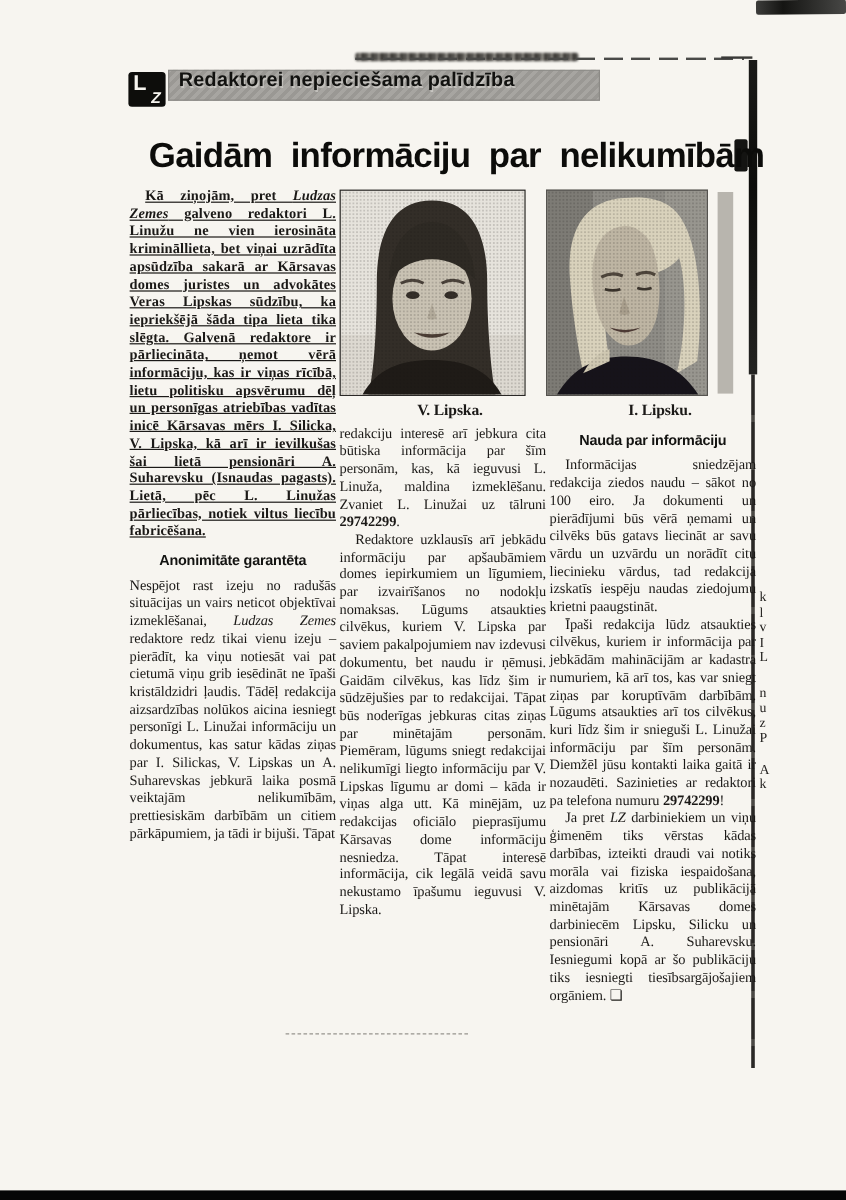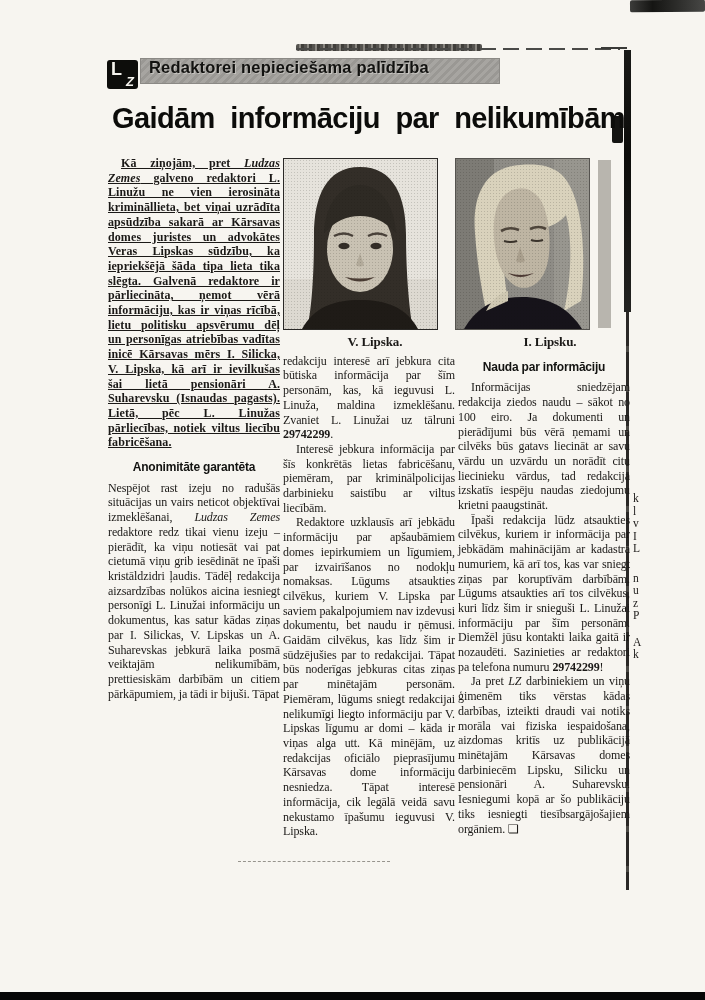--- a/index.html
+++ b/index.html
@@ -22,21 +22,21 @@
   .side-letters{left:633px;top:492px;display:flex;flex-direction:column;font-family:"Liberation Serif",serif;font-size:11.5px;line-height:12.5px;color:#242220;}
   .side-letter:nth-child(6){margin-top:17px;}
   .side-letter:nth-child(10){margin-top:14px;}
 
   
   .logo-box{position:absolute;left:107px;top:60px;width:31px;height:29px;background:#0d0d0b;border-radius:3px;}
   .logo-l{position:absolute;left:4px;top:0px;color:#f6f4ef;font-family:"Liberation Sans",sans-serif;font-weight:700;font-size:18px;line-height:18px;}
   .logo-z{position:absolute;right:4px;bottom:1px;color:#f6f4ef;font-family:"Liberation Sans",sans-serif;font-weight:700;font-size:13px;line-height:13px;font-style:italic;}
   .kicker{position:absolute;left:140px;top:58px;width:360px;height:26px;background:repeating-linear-gradient(135deg,#a7a5a1 0 3px,#9a9894 3px 6px);display:flex;box-shadow:0 0 0 1px #8b8985 inset;}
   .kicker-text{font-family:"Liberation Sans",sans-serif;font-weight:700;font-size:16.5px;letter-spacing:.2px;color:#121210;padding-left:9px;white-space:nowrap;text-shadow:1px 1px 0 rgba(240,238,232,.45);}
-  .headline{position:absolute;left:112px;top:101px;width:512px;margin:0;font-family:"Liberation Sans",sans-serif;font-weight:700;font-size:29px;line-height:34px;letter-spacing:-.6px;word-spacing:8px;color:#0c0c0a;white-space:nowrap;}
+  .headline{position:absolute;left:112px;top:101px;width:512px;margin:12px;font-family:"Liberation Sans",sans-serif;font-weight:700;font-size:29px;line-height:34px;letter-spacing:-.6px;word-spacing:8px;color:#0c0c0a;white-space:nowrap;}
 
   
   .col{position:absolute;width:172px;font-size:12px;line-height:14.7px;text-align:justify;letter-spacing:-.1px;}
   .col p{margin:0;text-indent:13px;}
   .col p.no-indent{text-indent:0;}
   .col1{left:108px;top:156px;}
   .col2{left:283px;top:158px;}
   .col3{left:458px;top:158px;}
   .lead{font-weight:700;letter-spacing:.1px;word-spacing:1px;text-decoration:underline;}
   .subhead{font-family:"Liberation Sans",sans-serif;font-weight:700;font-size:12px;letter-spacing:-.2px;text-align:center;margin:10px 0 6px;color:#131311;}
@@ -108,21 +108,20 @@
         <ellipse cx="60" cy="87" rx="5.6" ry="3.2" fill="#352f29"></ellipse>
         <ellipse cx="92" cy="87" rx="5.6" ry="3.2" fill="#352f29"></ellipse>
         <path d="M76 94 L 72 106 Q 76 109 80 106 Z" fill="#b3ab9b"></path>
         <path d="M61 118 Q 76 127 91 118 Q 76 121 61 118" fill="#4b3d34"></path>
         <path d="M18 170 C 30 148 50 141 76 141 C 102 141 122 148 134 170 Z" fill="#1f1b17"></path>
       </svg>
       <div class="halftone"></div>
     </div>
     <div class="caption">V. Lipska.</div>
     <p class="no-indent"><span>redakciju interesē arī jebkura cita būtiska informācija par šīm personām, kas, kā ieguvusi L. Linuža, maldina izmeklēšanu. Zvaniet L. Linužai uz tālruni </span><span class="phone">29742299</span><span>.</span></p>
-    <p>Interesē jebkura informācija par šīs konkrētās lietas fabricēšanu, piemēram, par kriminālpolicijas darbinieku saistību ar viltus liecībām.</p>
     <p>Redaktore uzklausīs arī jebkādu informāciju par apšaubāmiem domes iepirkumiem un līgumiem, par izvairīšanos no nodokļu nomaksas. Lūgums atsaukties cilvēkus, kuriem V. Lipska par saviem pakalpojumiem nav izdevusi dokumentu, bet naudu ir ņēmusi. Gaidām cilvēkus, kas līdz šim ir sūdzējušies par to redakcijai. Tāpat būs noderīgas jebkuras citas ziņas par minētajām personām. Piemēram, lūgums sniegt redakcijai nelikumīgi liegto informāciju par V. Lipskas līgumu ar domi – kāda ir viņas alga utt. Kā minējām, uz redakcijas oficiālo pieprasījumu Kārsavas dome informāciju nesniedza. Tāpat interesē informācija, cik legālā veidā savu nekustamo īpašumu ieguvusi V. Lipska.</p>
   </div>
 
   <div class="col col3">
     <div class="photo photo2">
       <svg width="133" height="170" viewBox="0 0 133 170">
         <rect width="133" height="170" fill="#8e8c86"></rect>
         <rect x="0" y="0" width="38" height="170" fill="#7d7b75"></rect>
         <rect x="98" y="0" width="35" height="170" fill="#98968f"></rect>
         <path d="M64 6 C 28 8 16 38 19 74 C 21 104 26 132 30 152 L 52 142 C 47 112 46 90 50 68 C 78 74 98 70 110 56 C 117 80 115 122 108 152 L 125 142 C 130 100 128 38 106 16 C 94 5 78 5 64 6 Z" fill="#d9d2bc"></path>

